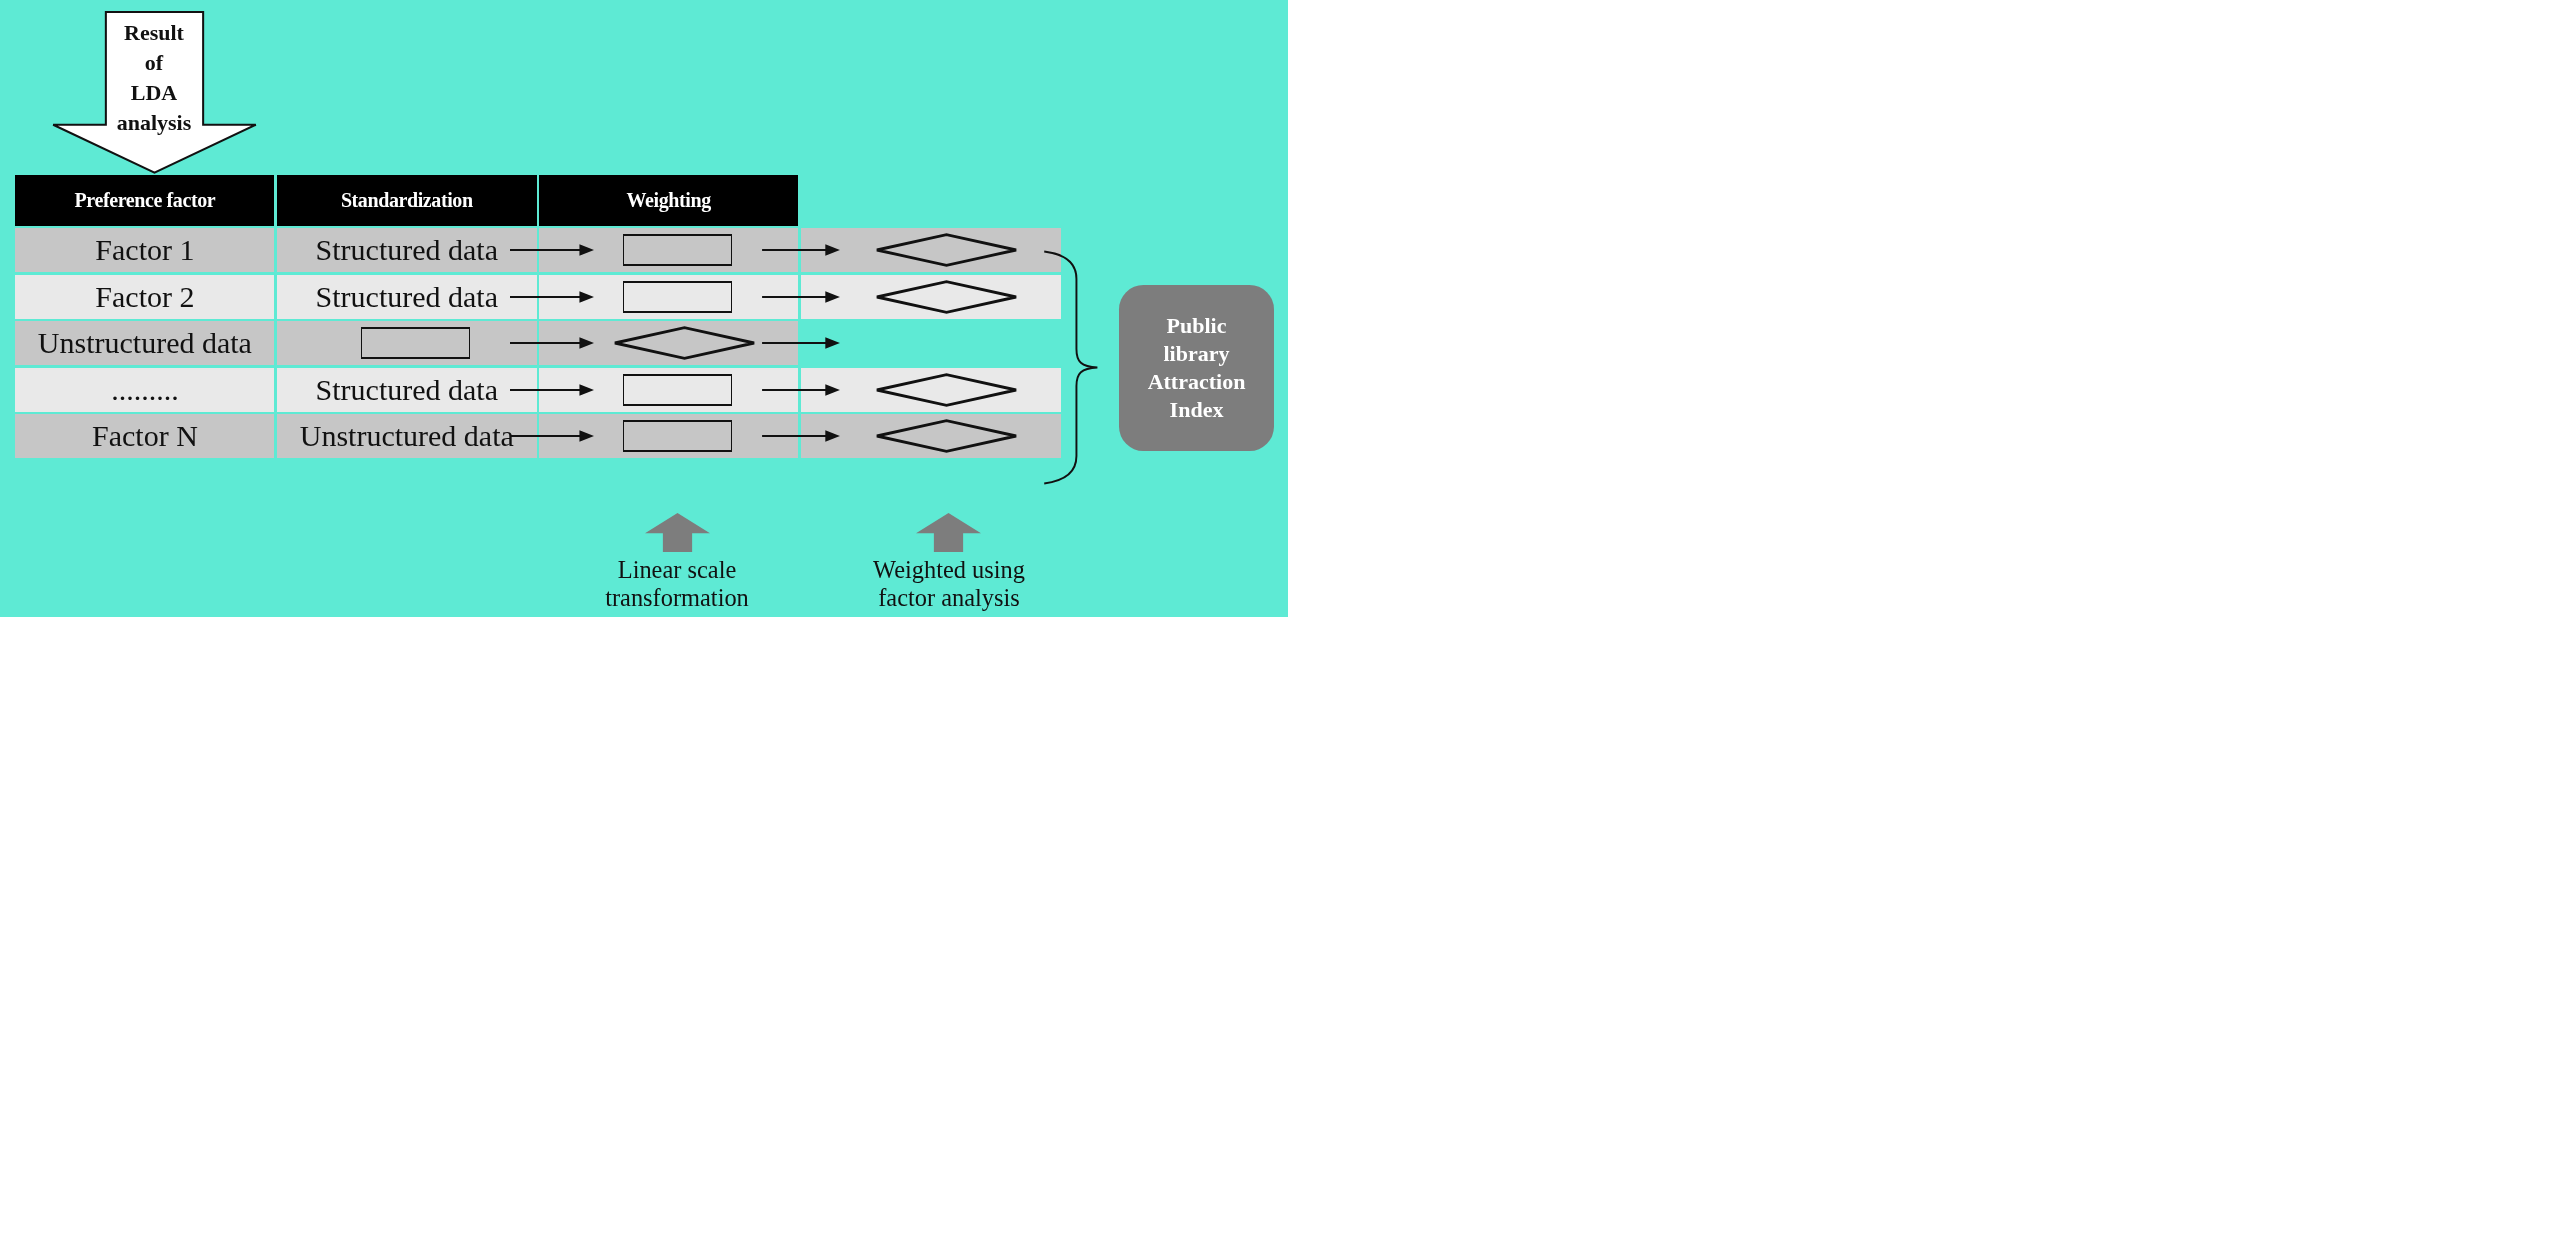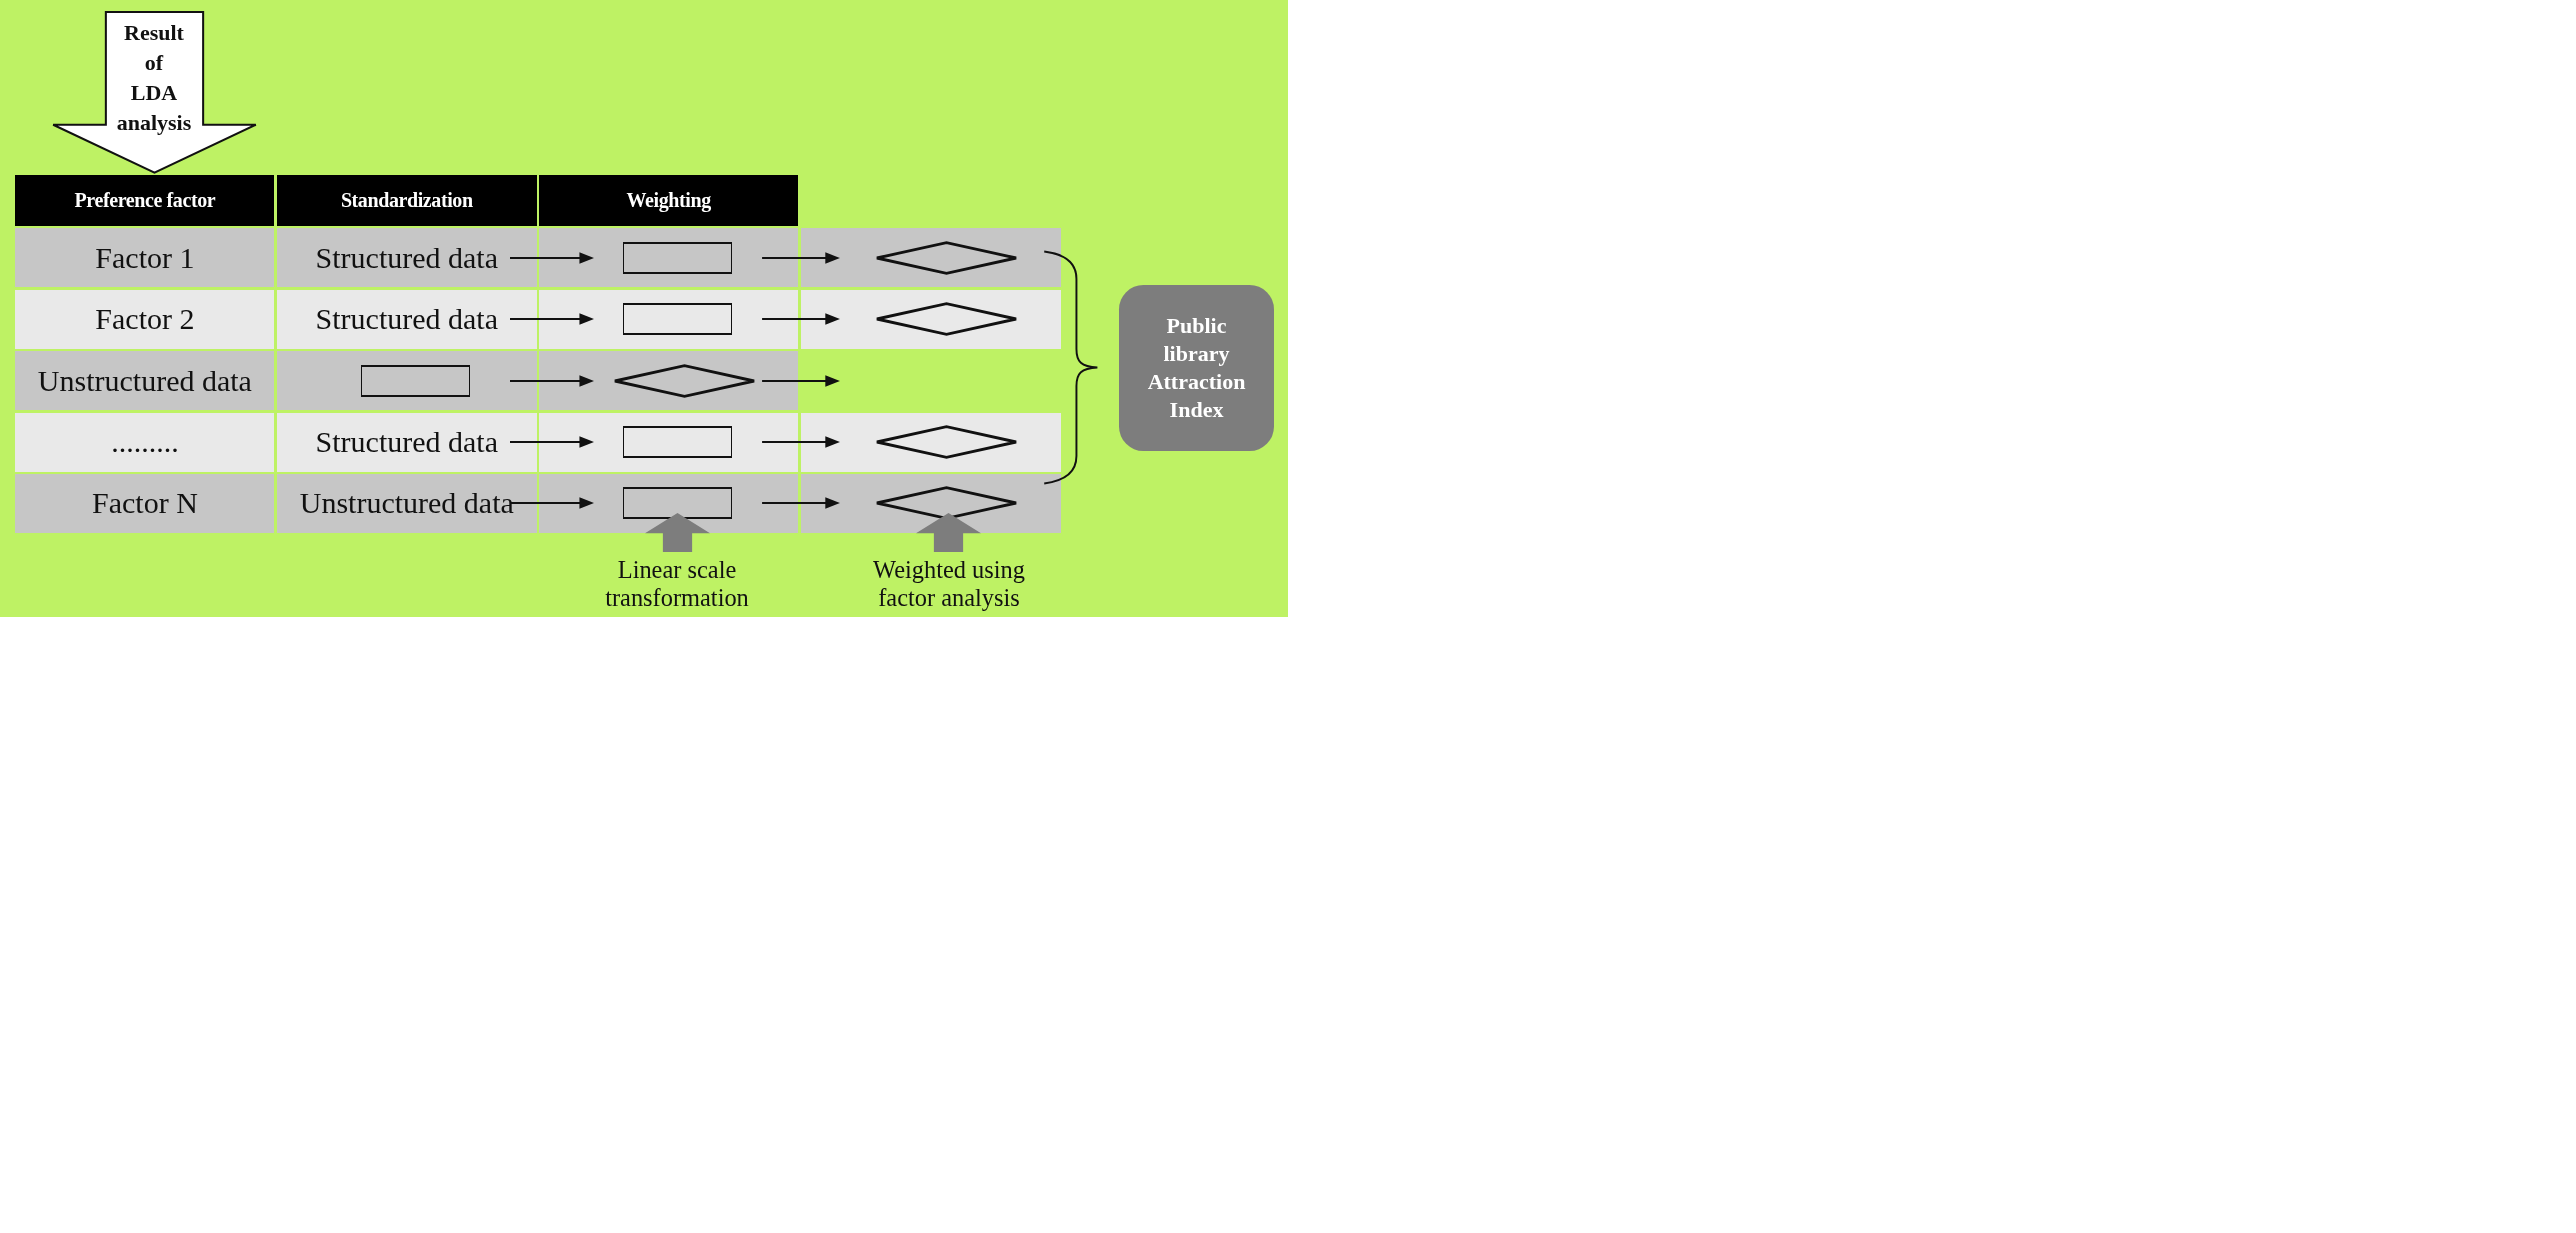--- a/index.html
+++ b/index.html
@@ -1,19 +1,19 @@
 <!DOCTYPE html>
 <html style="--header-bg: #000000; --header-text: #ffffff; --row-dark: #c6c6c6; --row-light: #e9e9e9; --gray: #7d7d7d; --outline: #111111; --text: #111111;font-size:13px"><head>
 <meta charset="utf-8">
 <style>
   html,body{margin:0;padding:0;background:#ffffff;}
   .canvas{
     position:relative;
     width:1288px;height:617px;
-    background:#bef264;
+    background:#5eead4;
     font-family:"Liberation Serif","DejaVu Serif",serif;
     color:var(--text,#111);
     overflow:hidden;
   }
   
   .lda-arrow-svg{position:absolute;left:49px;top:8.1px;width:211px;height:167px;}
   .lda-arrow-svg polygon{fill:#ffffff;stroke:var(--outline,#111);stroke-width:2.5;stroke-linejoin:miter;}
   .lda-text{
     position:absolute;left:77px;top:18px;width:154px;
     text-align:center;font-weight:bold;font-size:22px;line-height:30px;
@@ -23,21 +23,21 @@
   .grid-row{
     display:grid;grid-template-columns:259px 260px 259px 260px;column-gap:2.4px;
     position:relative;
   }
   .header-row{height:51px;margin-bottom:2.4px;}
   .header-cell{
     background:var(--header-bg,#000);color:var(--header-text,#fff);
     display:flex;align-items:center;justify-content:center;
     font-weight:bold;font-size:20px;letter-spacing:-0.4px;
   }
-  .row{height:59px;margin-bottom:2.4px;}
+  .row{height:44px;margin-bottom:2.4px;}
   .row:last-child{margin-bottom:8px;text-align:center;}
   .row-dark .cell{background:var(--row-dark,#c6c6c6);}
   .row-light .cell{background:var(--row-light,#e9e9e9);}
   .cell{display:flex;align-items:center;justify-content:center;font-size:30px;}
   .stdbox{
     width:107px;height:28px;margin-left:17px;
     border:1.6px solid var(--outline,#111);
     border-top-width:2.4px;border-bottom-width:2.4px;
     background:transparent;
   }

